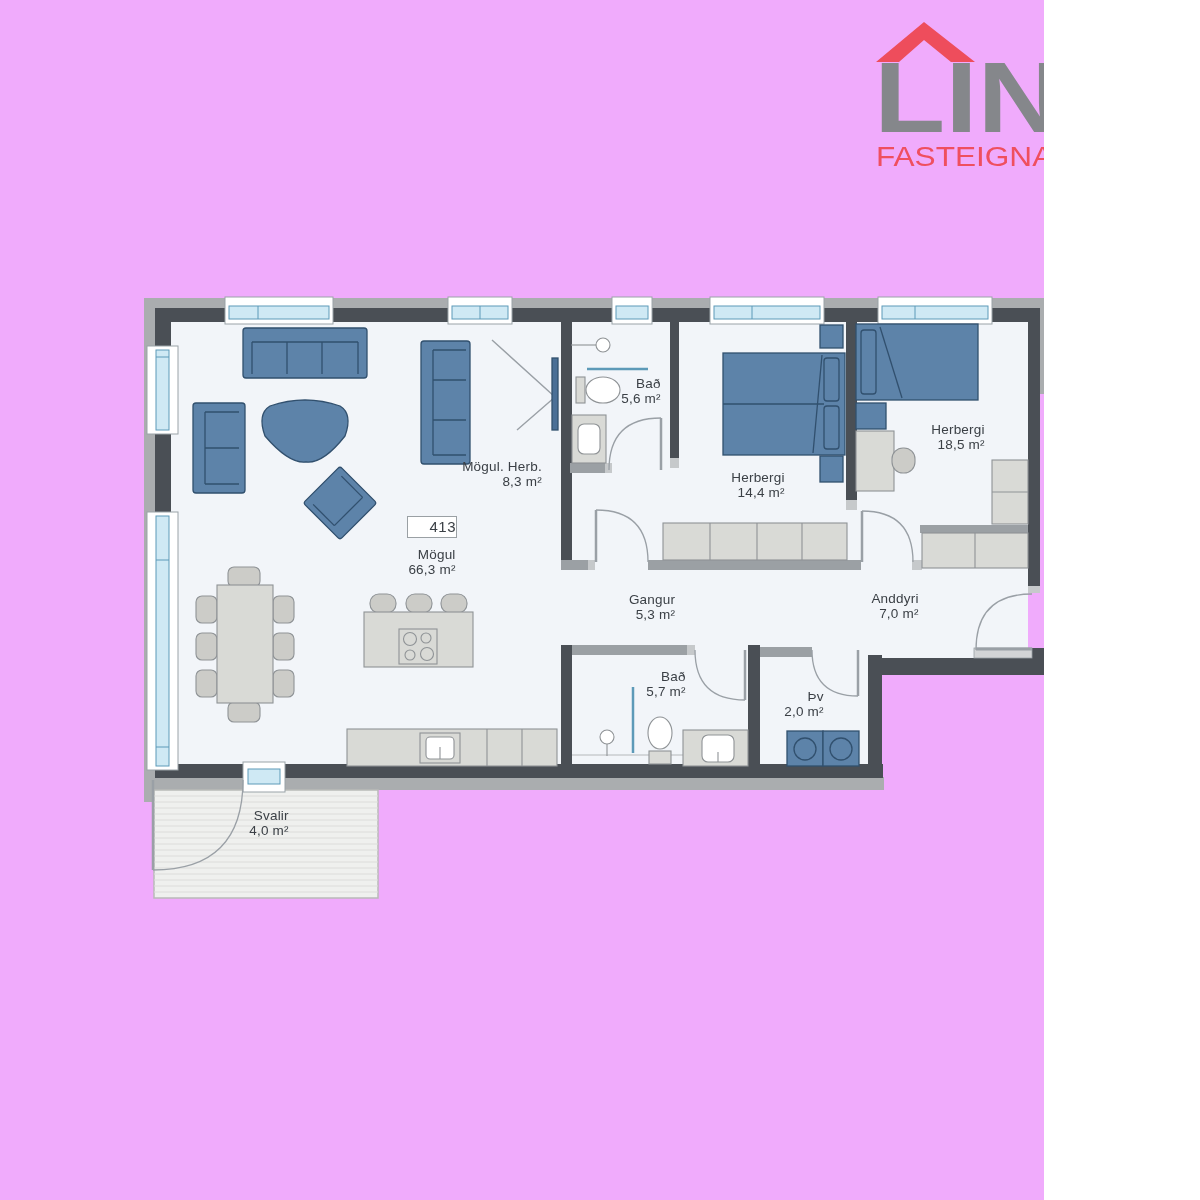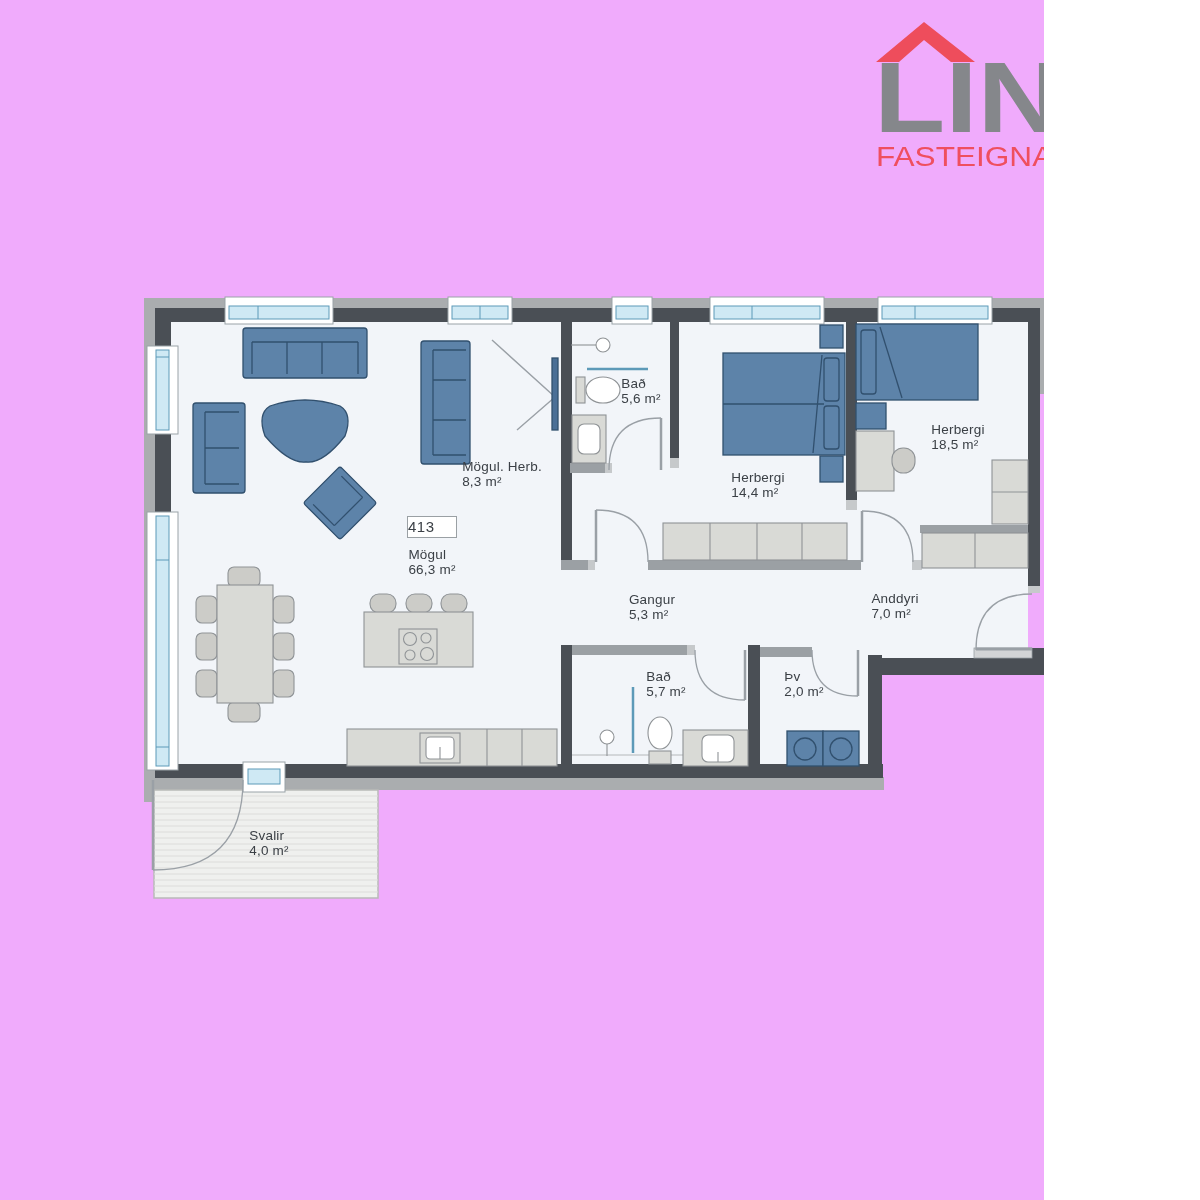--- a/index.html
+++ b/index.html
@@ -1,24 +1,24 @@
 <!DOCTYPE html>
 <html><head>
 <meta charset="utf-8">
 <style>
   html,body{margin:0;padding:0;background:#ffffff;}
   #canvas{position:relative;width:1044px;height:1200px;background:#f0abfc;overflow:hidden;
           font-family:"Liberation Sans", sans-serif;text-decoration:underline;}
   #plan-svg{position:absolute;left:0;top:0;}
-  .room-label{position:absolute;transform:translateX(-50%);text-align:left;
+  .room-label{position:absolute;transform:translateX(-50%);text-align:right;
               color:#3b4046;font-size:13.5px;line-height:15px;letter-spacing:.2px;
               display:flex;flex-direction:column;white-space:nowrap;}
   .unit-box{position:absolute;left:407px;top:516px;width:48px;height:20px;
             background:#ffffff;border:1.5px solid #9aa0a4;color:#3b4046;
-            font-size:15px;line-height:20px;text-align:left;letter-spacing:.5px;}
+            font-size:15px;line-height:20px;text-align:right;letter-spacing:.5px;}
 </style>
 </head>
 <body>
 
 <div id="canvas">
 
 <svg id="plan-svg" width="1200" height="1200" viewBox="0 0 1200 1200">
 
   <g fill="#aaadaf">
     <rect x="146" y="298" width="906" height="11"></rect>
@@ -322,24 +322,24 @@
   <span>5,3 m²</span>
 </div>
 <div class="room-label" style="left:895px;top:591px">
   <span>Anddyri</span>
   <span>7,0 m²</span>
 </div>
 <div class="room-label" style="left:666px;top:669px">
   <span>Bað</span>
   <span>5,7 m²</span>
 </div>
-<div class="room-label" style="left:804px;top:669px">
+<div class="room-label" style="left:804px;top:689px">
   <span>Þv</span>
   <span>2,0 m²</span>
 </div>
-<div class="room-label" style="left:269px;top:828px">
+<div class="room-label" style="left:269px;top:808px">
   <span>Svalir</span>
   <span>4,0 m²</span>
 </div>
 
 <div class="unit-box">413</div>
 
 </div>
 
 </body></html>

